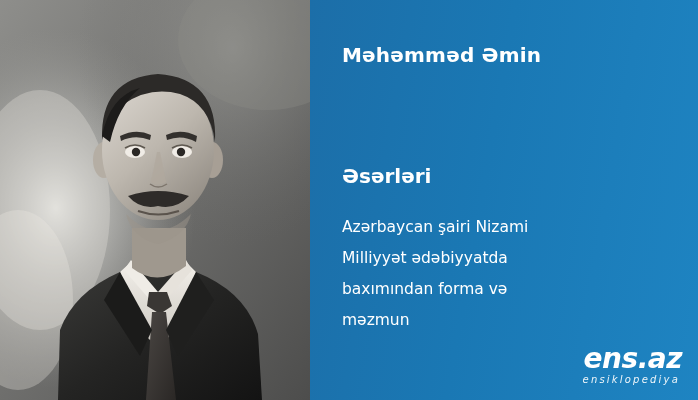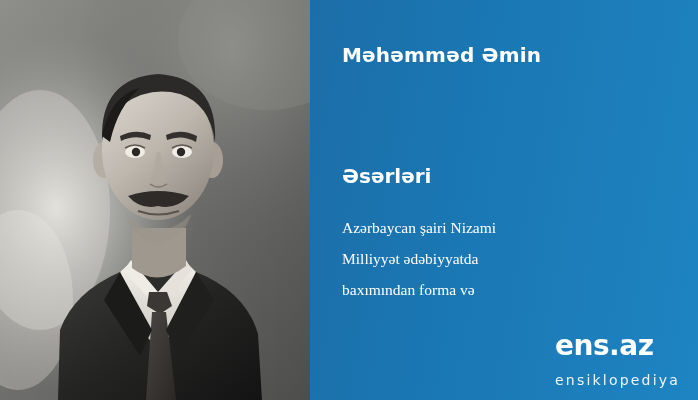--- a/index.html
+++ b/index.html
@@ -76,42 +76,42 @@
     left: 0;
     top: 212px;
     right: 0;
     color: #ffffff;
     font-size: 15.5px;
     line-height: 31px;
     font-weight: normal;
   }
   .body-lines div {
     white-space: nowrap;
-    font-family: Liberation Serif, serif;
   }
   
   .logo {
     position: absolute;
     right: 16px;
     bottom: 14px;
-    text-align: left;
-    color: #ffffff;
+    text-align: right;
+    color: #ffffff;
+    font-style: italic;
   }
   .logo-main {
     font-size: 28px;
     font-weight: bold;
     letter-spacing: -0.5px;
     line-height: 28px;
   }
   .logo-sub {
-    font-size: 14px;
+    font-size: 10px;
     letter-spacing: 2.2px;
     line-height: 12px;
     opacity: 0.92;
-    margin-top: 14px;
+    margin-top: 1px;
     margin-right: 2px;
   }
 </style>
 </head>
 <body>
 
 <div class="card">
 
   <div class="photo">
     <svg class="photo-canvas" viewBox="0 0 310 400" preserveAspectRatio="xMidYMid slice">
@@ -209,20 +209,21 @@
       <div class="title">
         <div>Məhəmməd Əmin</div>
       </div>
 
       <div class="subtitle">Əsərləri</div>
 
       <div class="body-lines">
         <div>Azərbaycan şairi Nizami</div>
         <div>Milliyyət ədəbiyyatda</div>
         <div>baxımından forma və</div>
+        <div>məzmun</div>
       </div>
     </div>
 
     <div class="logo">
       <div class="logo-main">ens.az</div>
       <div class="logo-sub">ensiklopediya</div>
     </div>
   </div>
 
 </div>

